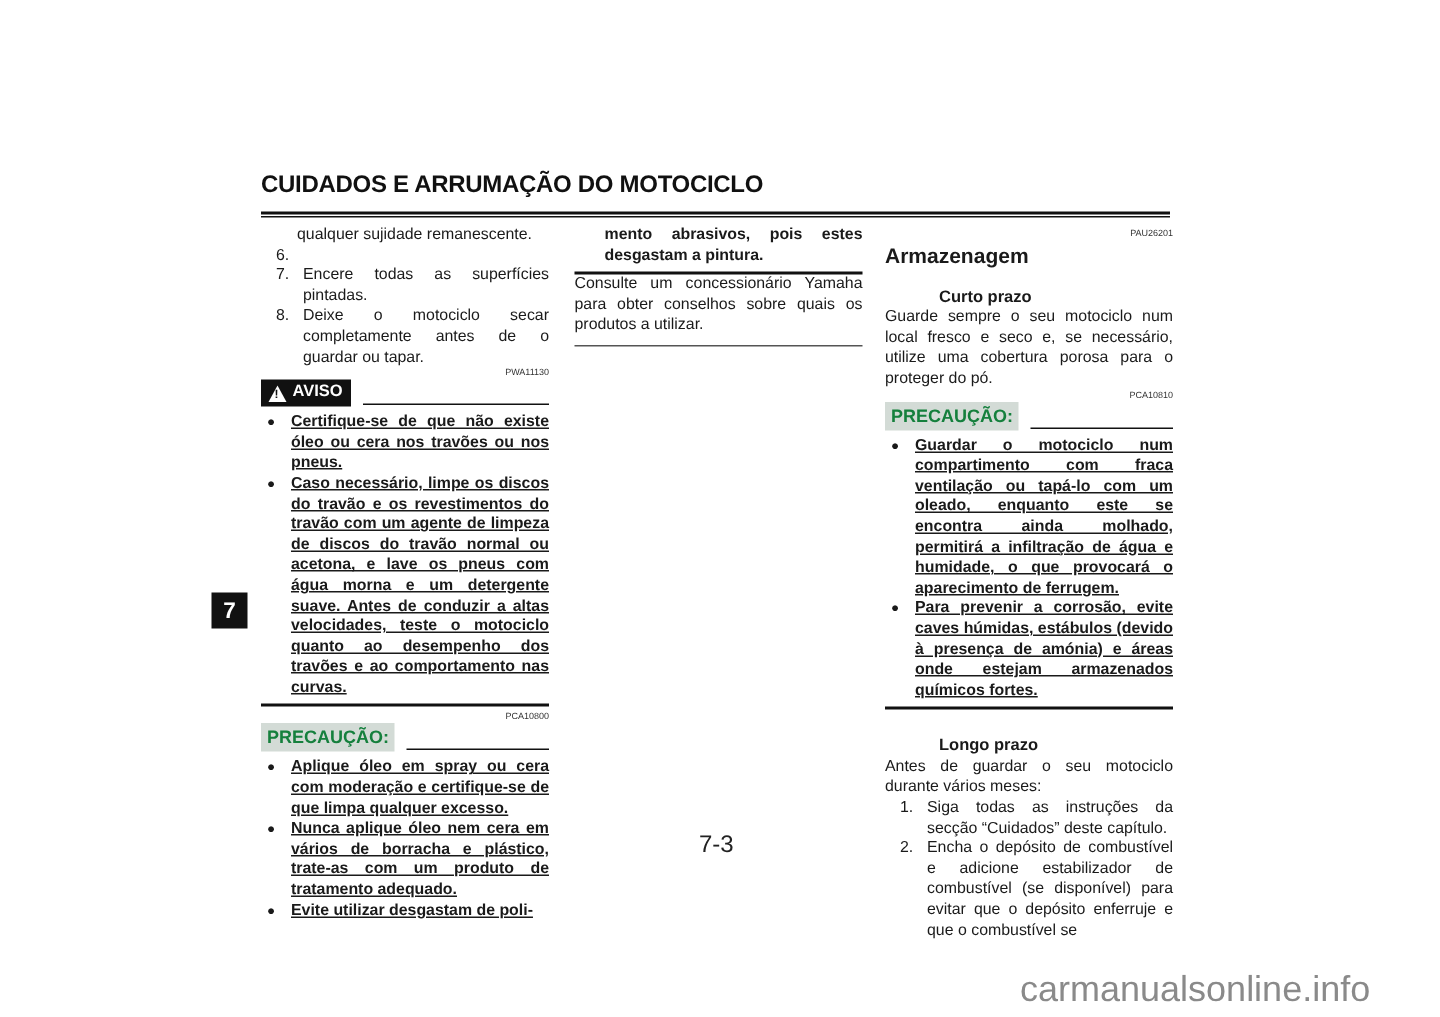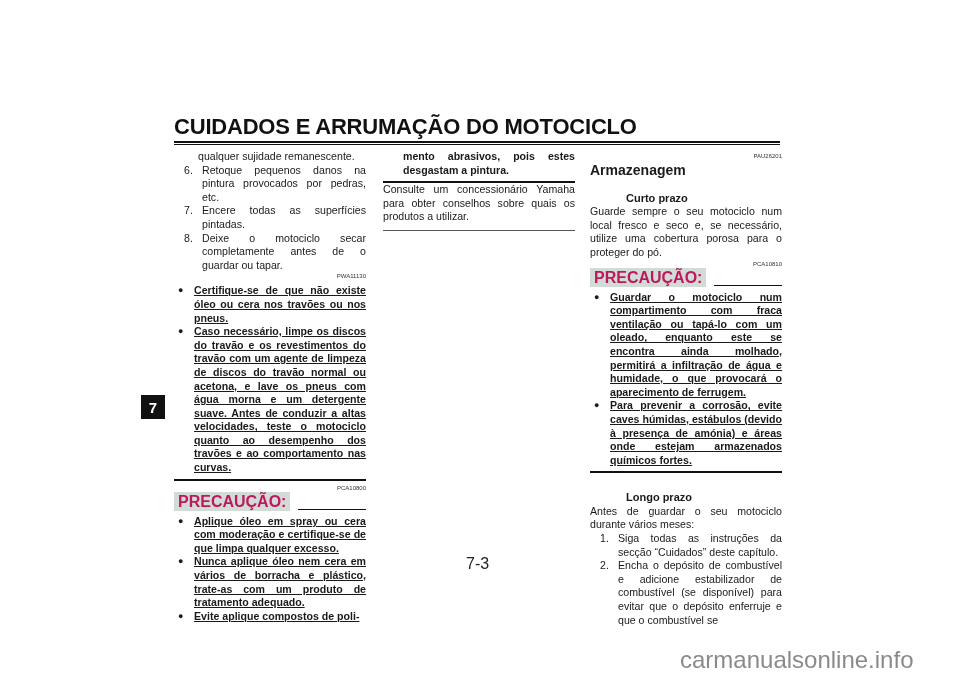--- a/index.html
+++ b/index.html
@@ -2,21 +2,21 @@
 <html><head>
 <meta charset="utf-8">
 <style>
   html, body { margin: 0; padding: 0; }
   body {
     width: 960px; height: 678px; background: #ffffff; position: relative; overflow: hidden;
     font-family: "Liberation Sans", sans-serif; color: #1a1a1a;
   }
   .title {
     position: absolute; left: 174px; top: 116px;
-    font-size: 22px; font-weight: bold; letter-spacing: -0.2px; color: #111;
+    font-size: 16px; font-weight: bold; letter-spacing: -0.2px; color: #111;
     line-height: 1;
   }
   .rule-top { position: absolute; left: 174px; width: 606px; top: 141px; height: 2px; background: #111; }
   .rule-top2 { position: absolute; left: 174px; width: 606px; top: 144px; height: 1px; background: #111; }
   .chapter-tab {
     position: absolute; left: 141px; top: 395px; width: 24px; height: 24px;
     background: #111; color: #fff; font-weight: bold; font-size: 15px;
     display: flex; align-items: center; justify-content: center;
   }
   .col { position: absolute; font-size: 10.6px; line-height: 13.6px; }
@@ -33,21 +33,21 @@
   .code { text-align: right; font-size: 6px; line-height: 8px; color: #333; }
   .warnhead { display: flex; align-items: flex-end; margin-top: 0px; }
   .aviso-badge {
     background: #111; color: #fff; font-weight: bold; font-size: 11px;
     padding: 2px 6px 2px 5px; display: inline-flex; align-items: center; gap: 4px; height: 14px;
   }
   .tri { width: 0; height: 0; border-left: 6px solid transparent; border-right: 6px solid transparent; border-bottom: 11px solid #fff; position: relative; }
   .tri::after { content: "!"; position: absolute; left: -2px; top: 0px; font-size: 8px; color: #111; font-weight: bold; line-height: 11px; }
   .headline { flex: 1; border-bottom: 1px solid #111; margin-left: 8px; height: 1px; margin-bottom: 1px; }
   .prec-badge {
-    background: #d3dbd6; color: #be185d; font-weight: bold; font-size: 16px;
+    background: #d3dbd6; color: #15803d; font-weight: bold; font-size: 12px;
     padding: 2px 4px; line-height: 15px;
   }
   .bullets { margin-top: 4px; }
   .bullet { display: flex; font-weight: bold; }
   .bullet .dot { width: 16px; flex: none; padding-left: 4px; font-size: 9px; }
   .bullet .t { flex: 1; text-align: justify; text-decoration: underline; }
   .endrule { border-top: 2px solid #111; margin-top: 4px; }
   .nota-head { display: flex; align-items: flex-end; font-weight: bold; font-size: 13px; margin-top: 10px; }
   .nota-head .headline { margin-left: 4px; }
   .endrule-thin { border-top: 1px solid #555; margin-top: 6px; }
@@ -64,31 +64,37 @@
 <div class="title">CUIDADOS E ARRUMAÇÃO DO MOTOCICLO</div>
 <div class="rule-top"></div>
 <div class="rule-top2"></div>
 
 <div class="chapter-tab">7</div>
 
 <div class="col col1">
   <p class="indent">qualquer sujidade remanescente.</p>
   <div class="numitem">
     <span class="n">6.</span>
-    <span class="t">Retoque pequenos danos na pintura provocados por pedras, etc.</span>
   </div>
   <div class="numitem">
     <span class="n">7.</span>
     <span class="t">Encere todas as superfícies pintadas.</span>
   </div>
   <div class="numitem">
     <span class="n">8.</span>
     <span class="t">Deixe o motociclo secar completamente antes de o guardar ou tapar.</span>
   </div>
   <div class="code">PWA11130</div>
+  <div class="warnhead">
+    <span class="aviso-badge">
+      <span class="tri"></span>
+      <span>AVISO</span>
+    </span>
+    <span class="headline"></span>
+  </div>
   <div class="bullets">
     <div class="bullet">
       <span class="dot">●</span>
       <span class="t">Certifique-se de que não existe óleo ou cera nos travões ou nos pneus.</span>
     </div>
     <div class="bullet">
       <span class="dot">●</span>
       <span class="t">Caso necessário, limpe os discos do travão e os revestimentos do travão com um agente de limpeza de discos do travão normal ou acetona, e lave os pneus com água morna e um detergente suave. Antes de conduzir a altas velocidades, teste o motociclo quanto ao desempenho dos travões e ao comportamento nas curvas.</span>
     </div>
   </div>
@@ -102,21 +108,21 @@
     <div class="bullet">
       <span class="dot">●</span>
       <span class="t">Aplique óleo em spray ou cera com moderação e certifique-se de que limpa qualquer excesso.</span>
     </div>
     <div class="bullet">
       <span class="dot">●</span>
       <span class="t">Nunca aplique óleo nem cera em vários de borracha e plástico, trate-as com um produto de tratamento adequado.</span>
     </div>
     <div class="bullet">
       <span class="dot">●</span>
-      <span class="t">Evite aplique compostos de poli-</span>
+      <span class="t">Evite utilizar desgastam de poli-</span>
     </div>
   </div>
 </div>
 
 <div class="col col2">
   <p class="bold just" style="padding-left:20px">mento abrasivos, pois estes desgastam a pintura.</p>
   <div class="endrule"></div>
   <p class="just">Consulte um concessionário Yamaha para obter conselhos sobre quais os produtos a utilizar.</p>
   <div class="endrule-thin"></div>
 </div>

